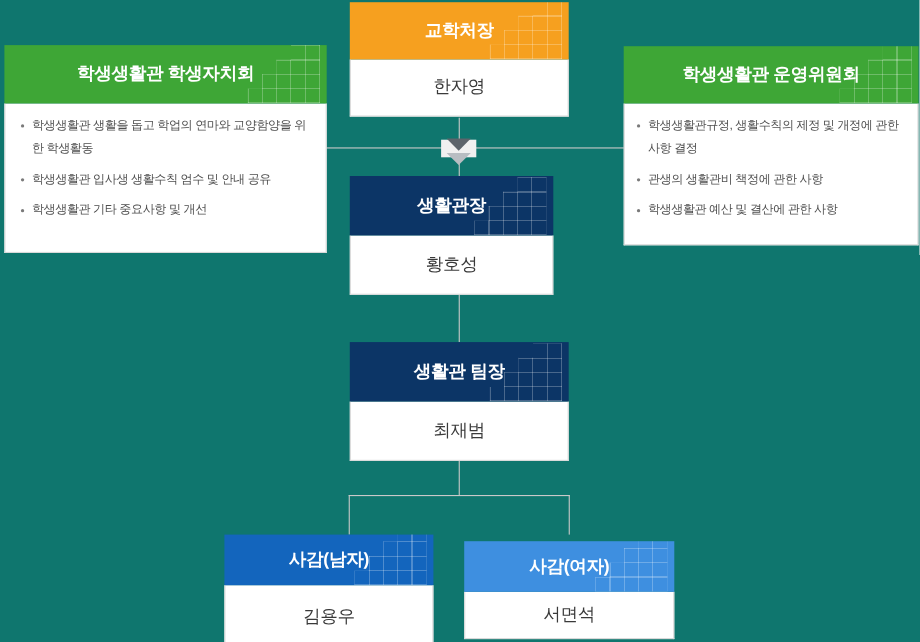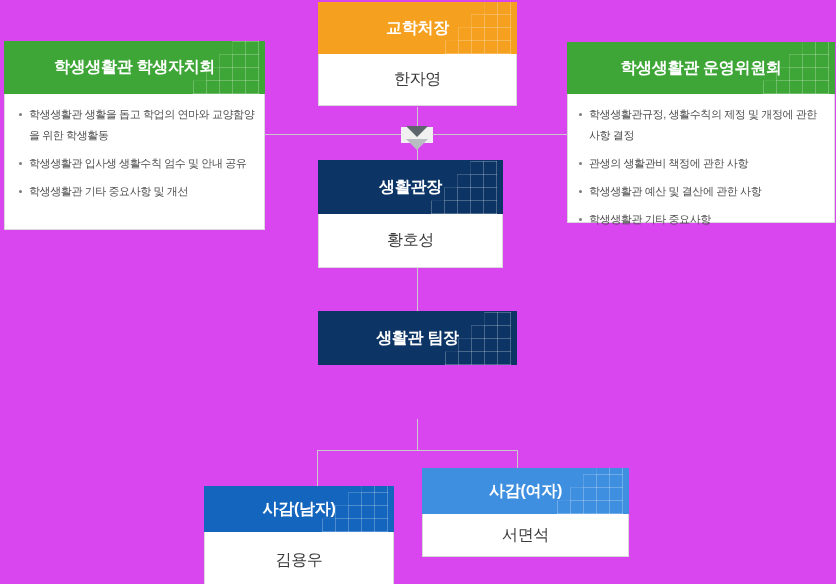--- a/index.html
+++ b/index.html
@@ -1,18 +1,18 @@
 <!DOCTYPE html>
 <html><head>
 <meta charset="utf-8">
 <style>
   * { box-sizing: border-box; margin: 0; padding: 0; }
   html, body { background: #f0f0f0; }
   body { font-family: "Liberation Sans", "DejaVu Sans", sans-serif; }
-  .stage { position: relative; width: 836px; height: 584px; background: #d946ef; overflow: hidden; }
+  .stage { position: relative; width: 836px; height: 584px; background: #0f766e; overflow: hidden; }
 
   
   .line { position: absolute; background: #c9c9c9; }
   .line.v { width: 1px; }
   .line.h { height: 1px; }
   .arrow-gap { position: absolute; background: #f0f0f0; }
   .arrow { position: absolute; width: 0; height: 0;
            border-left: 11px solid transparent; border-right: 11px solid transparent; }
   .arrow.dark  { border-top: 11px solid #5d646b; }
   .arrow.light { border-top: 11px solid #b8bdc2; }
@@ -66,21 +66,21 @@
   <div class="arrow light" style="left:406px;top:139px"></div>
 
   <section class="node" style="left:318px;top:2px;width:199px">
     <header class="hd orange" style="height:52px">
       <span>교학처장</span>
       <i class="stairs"></i>
     </header>
     <div class="bd" style="height:52px">한자영</div>
   </section>
 
-  <aside class="node" style="left:4px;top:41px;width:261px">
+  <aside class="node" style="left:4px;top:41px;width:293px">
     <header class="hd green" style="height:53px">
       <span>학생생활관 학생자치회</span>
       <i class="stairs"></i>
     </header>
     <div class="panel-body pb-left" style="height:136px">
       <ul>
         <li>학생생활관 생활을 돕고 학업의 연마와 교양함양을 위한 학생활동</li>
         <li>학생생활관 입사생 생활수칙 엄수 및 안내 공유</li>
         <li>학생생활관 기타 중요사항 및 개선</li>
       </ul>
@@ -90,49 +90,49 @@
   <aside class="node" style="left:567px;top:42px;width:268px">
     <header class="hd green" style="height:52px">
       <span>학생생활관 운영위원회</span>
       <i class="stairs"></i>
     </header>
     <div class="panel-body pb-right" style="height:129px">
       <ul>
         <li>학생생활관규정, 생활수칙의 제정 및 개정에 관한 사항 결정</li>
         <li>관생의 생활관비 책정에 관한 사항</li>
         <li>학생생활관 예산 및 결산에 관한 사항</li>
-        <li>학생생활관 기타 중요사항</li>
       </ul>
     </div>
   </aside>
 
   <section class="node" style="left:318px;top:160px;width:185px">
     <header class="hd navy" style="height:54px">
       <span>생활관장</span>
       <i class="stairs"></i>
     </header>
     <div class="bd" style="height:54px">황호성</div>
   </section>
 
   <section class="node" style="left:318px;top:311px;width:199px">
     <header class="hd navy" style="height:54px">
       <span>생활관 팀장</span>
       <i class="stairs"></i>
     </header>
+    <div class="bd" style="height:54px">최재범</div>
   </section>
 
   <section class="node" style="left:204px;top:486px;width:190px">
     <header class="hd blue" style="height:46px">
       <span>사감(남자)</span>
       <i class="stairs"></i>
     </header>
     <div class="bd" style="height:57px">김용우</div>
   </section>
 
-  <section class="node" style="left:422px;top:468px;width:207px">
+  <section class="node" style="left:422px;top:492px;width:191px">
     <header class="hd lightblue" style="height:46px">
       <span>사감(여자)</span>
       <i class="stairs"></i>
     </header>
     <div class="bd" style="height:43px">서면석</div>
   </section>
 
 </div>
 
 </body></html>

